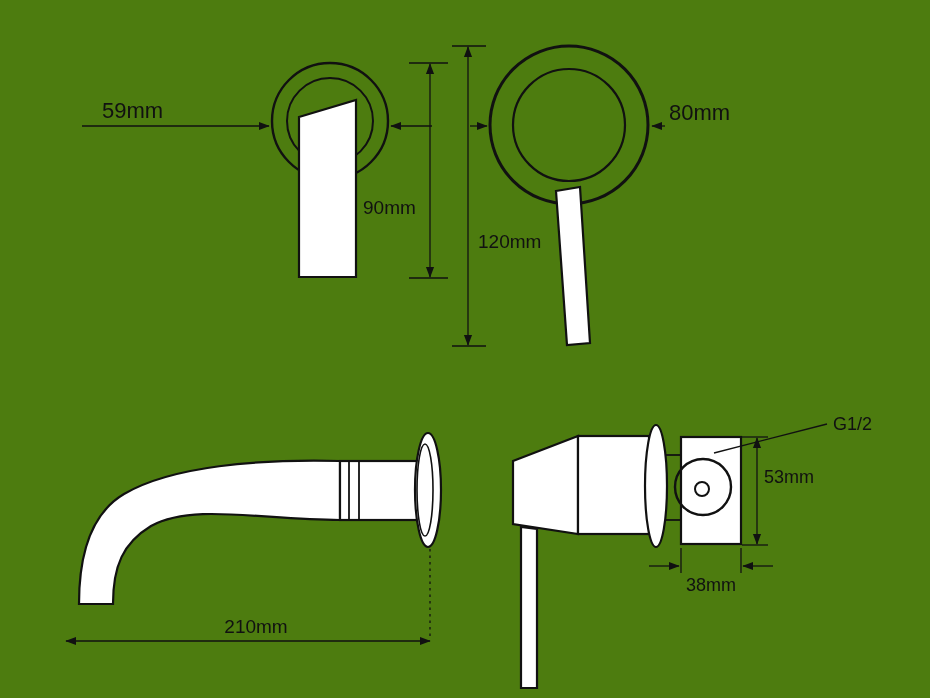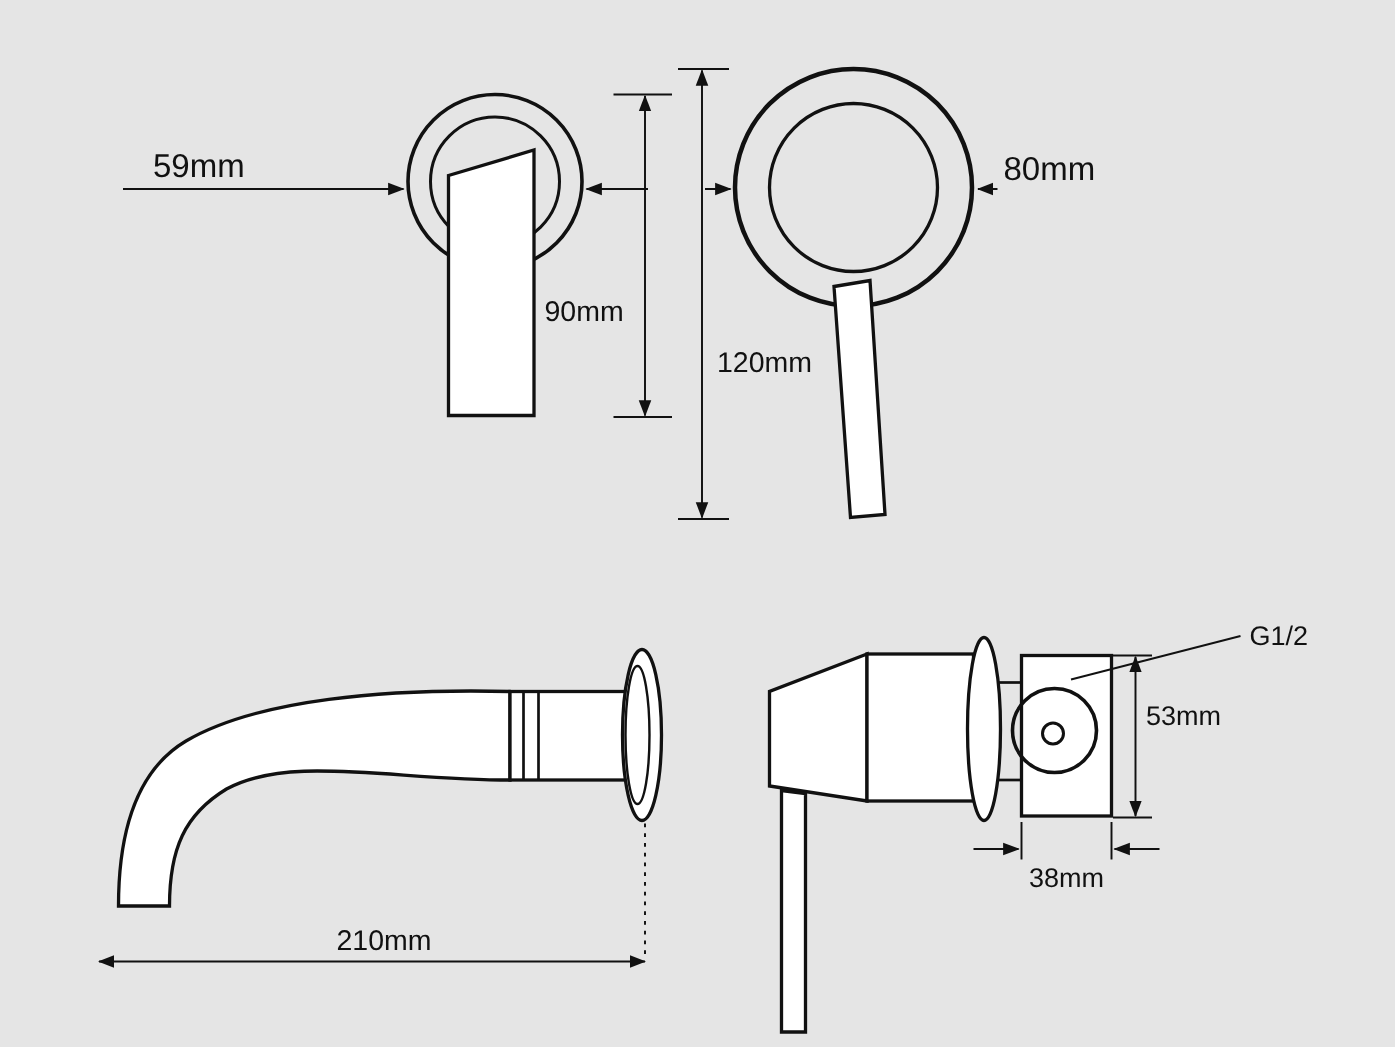--- a/index.html
+++ b/index.html
@@ -7,21 +7,21 @@
     padding: 0;
     width: 930px;
     height: 698px;
     background: #ffffff;
     overflow: hidden;
   }
   .stage {
     position: relative;
     width: 930px;
     height: 698px;
-    background: #e5e5e5;
+    background: #4d7c0f;
   }
   svg { display: block; }
   text {
     font-family: "Liberation Sans", sans-serif;
     fill: #111111;
   }
   .t-lg { font-size: 22px; }
   .t-md { font-size: 19px; }
   .t-sm { font-size: 18px; }
   .solid { fill: #ffffff; stroke: #111111; }

